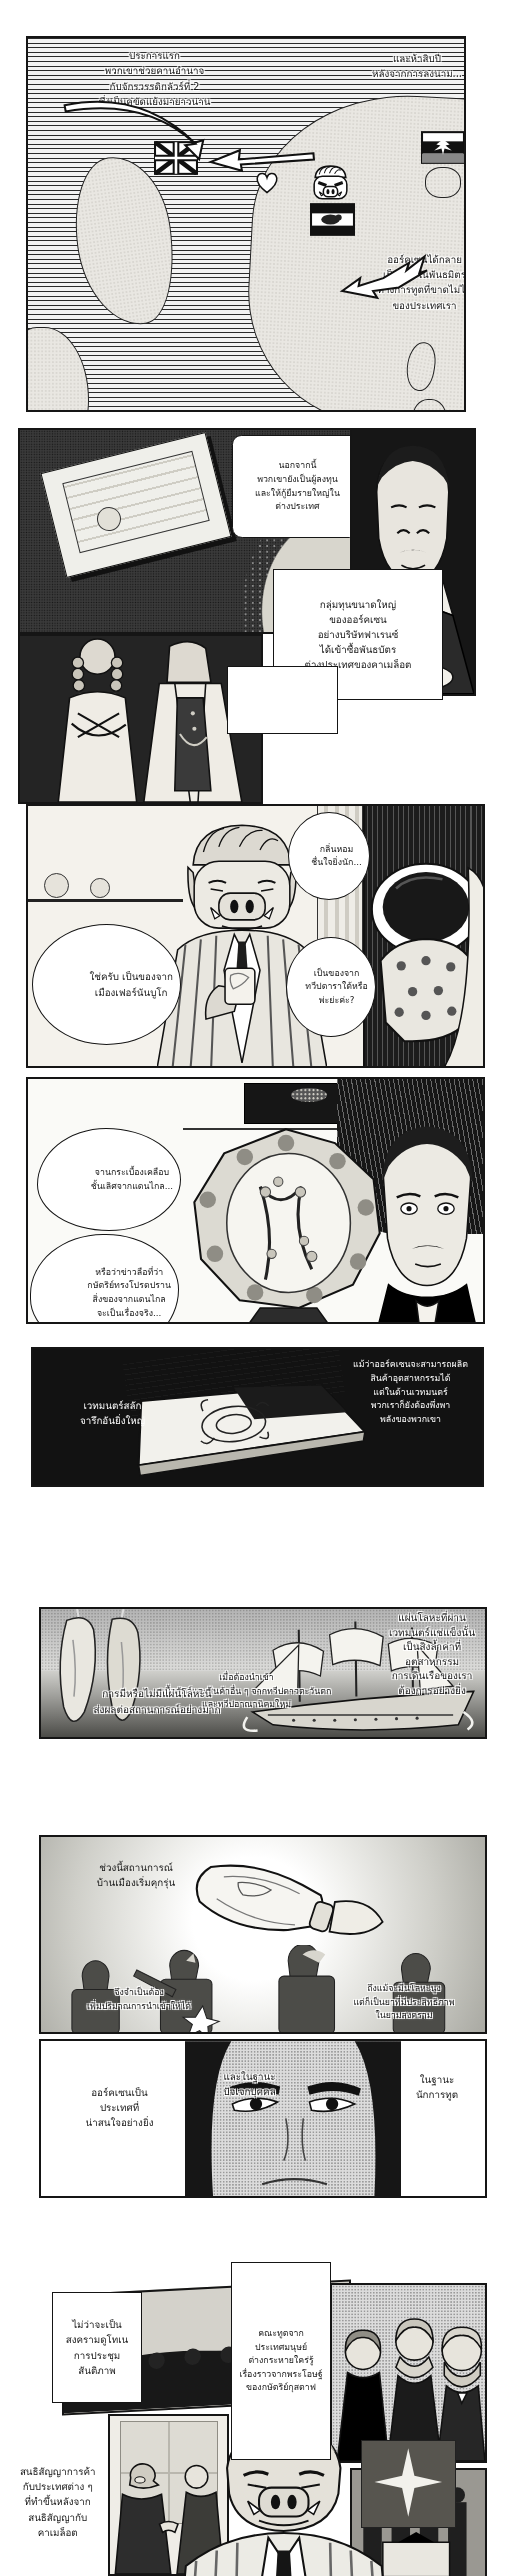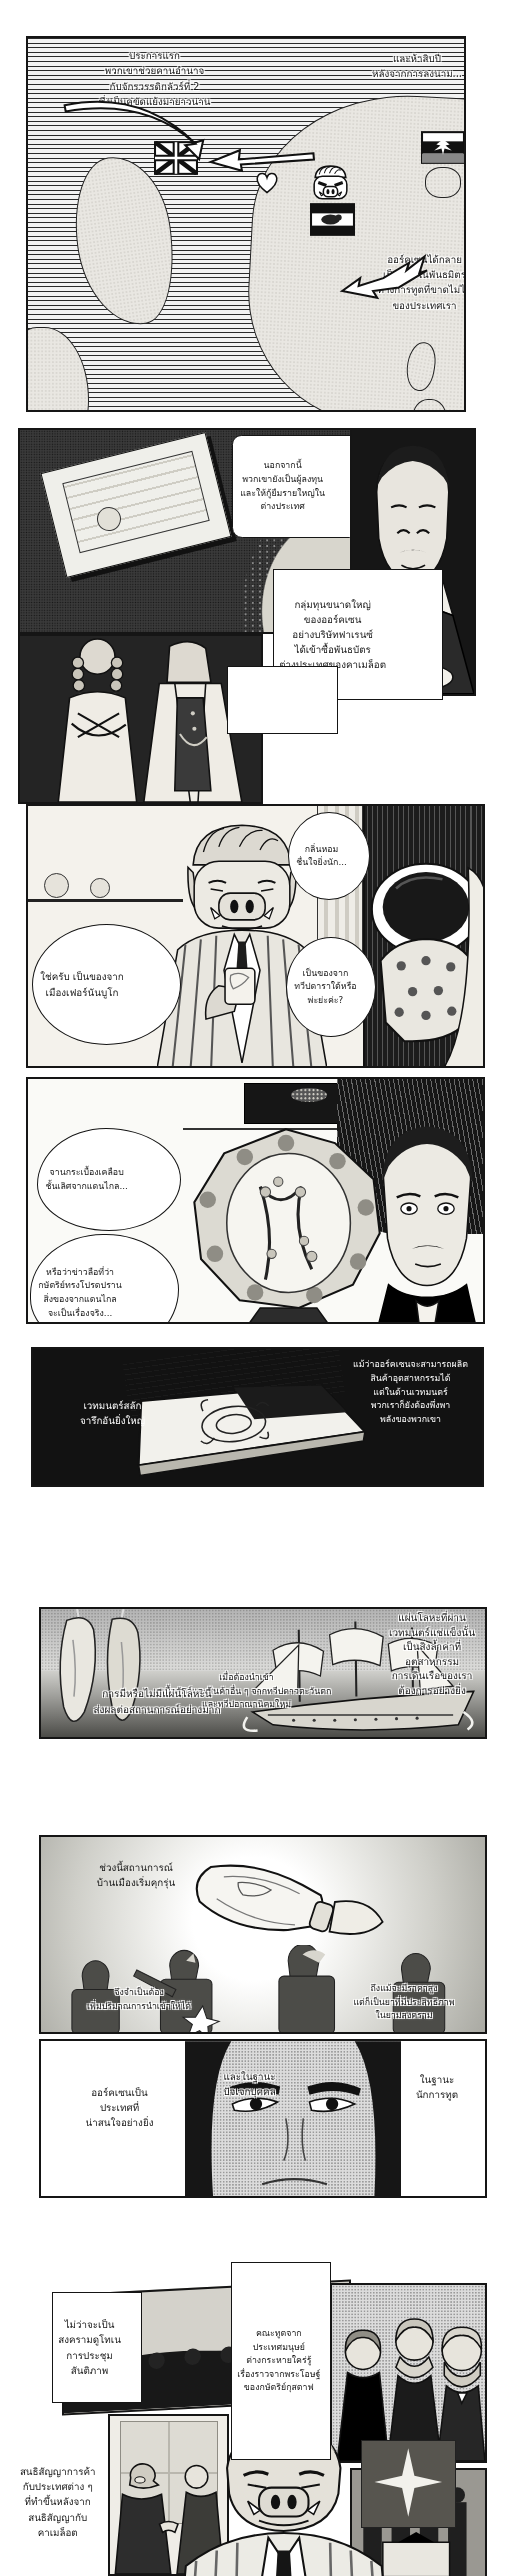--- a/index.html
+++ b/index.html
@@ -4,24 +4,24 @@
 <style>
   html,body{margin:0;padding:0;background:#ffffff;}
   #page{position:relative;width:515px;height:3663px;background:#ffffff;overflow:hidden;
         font-family:"DejaVu Sans", sans-serif;color:#151515;}
   .p{position:absolute;box-sizing:border-box;}
   .panel{border:2.1px solid #151515;background:#fff;overflow:hidden;}
   .txt{font-size:8.8px;line-height:1.55;text-align:center;white-space:pre-line;color:#151515;}
   .big{font-size:9.8px;}
   .wtxt{color:#fff;}
   .halo{text-shadow:-1px -1px 0 #fff,1px -1px 0 #fff,-1px 1px 0 #fff,1px 1px 0 #fff,0 0 3.1px #fff;}
-  .cap{background:#fff;border:1.3px solid #151515;display:flex;align-items:center;padding:4.1px 5.2px;}
+  .cap{background:#fff;border:1.3px solid #151515;display:flex;align-items:center;justify-content:center;padding:4.1px 5.2px;}
   .capn{background:#fff;display:flex;align-items:center;justify-content:center;padding:4.1px 5.2px;}
-  .bub{background:#fff;border:1.3px solid #151515;border-radius:50%;display:flex;align-items:center;justify-content:flex-start;padding:7.2px;}
-  .blob{background:#fff;border:1.3px solid #151515;display:flex;align-items:center;padding:7.2px;}
+  .bub{background:#fff;border:1.3px solid #151515;border-radius:50%;display:flex;align-items:center;justify-content:flex-end;padding:7.2px;}
+  .blob{background:#fff;border:1.3px solid #151515;display:flex;align-items:center;justify-content:center;padding:7.2px;}
   .sea{background:repeating-linear-gradient(180deg,#2a2a2a 0 1px,#f2f2f2 1px 4.6px);}
   .stipple{background-color:#e9e7e2;background-image:radial-gradient(#b9b6af 0.5px,transparent 0.7px);background-size:3.6px 3.6px;}
   .halftone{background-color:#dcdcdc;background-image:radial-gradient(#9a9a9a 0.6px,transparent 0.7px);background-size:3.1px 3.1px;}
   .darkht{background-color:#3a3a3a;background-image:radial-gradient(#161616 0.7px,transparent 0.9px);background-size:2.6px 2.6px;}
   .vlines{background:repeating-linear-gradient(90deg,#1c1c1c 0 1.5px,#555 1.5px 2.6px,#1c1c1c 2.6px 5.2px);}
   .speedh{background:repeating-linear-gradient(180deg,#222 0 0.8px,transparent 0.8px 5.2px);}
 </style>
 </head>
 <body>
 
@@ -375,21 +375,21 @@
       </g>
       <g fill="#d8d6ce">
           <path d="M282 30 L296 16 L300 34 Z M508 18 Q530 2 552 18 L540 34 Z"></path>
         </g>
       <path d="M300 140 l14 -22 l8 24 l24 6 l-22 10 l2 24 l-18 -16 l-22 10 l8 -22 l-18 -14 Z" fill="#fff" stroke="#222" stroke-width="2"></path>
     </svg>
     <div class="p txt big" style="left:28px;top:23px;width:134px;">ช่วงนี้สถานการณ์
 บ้านเมืองเริ่มคุกรุ่น</div>
     <div class="p txt halo" style="left:20.6px;top:149px;width:155px;">จึงจำเป็นต้อง
 เพิ่มปริมาณการนำเข้าให้ได้</div>
-    <div class="p txt halo" style="left:278px;top:145px;width:170px;">ถึงแม้จะมีราคาสูง
+    <div class="p txt halo" style="left:278px;top:145px;width:170px;">ถึงแม้จะมีนโลหะนูง
 แต่ก็เป็นยาที่มีประสิทธิภาพ
 ในยามสงคราม</div>
   </div>
 
   <div class="p panel" style="left:39px;top:2039px;width:448px;height:159px;background:#fff;">
     <div class="p halftone" style="left:144px;top:0;width:216px;height:159px;"></div>
     <svg class="p" style="left:144px;top:0;" width="216" height="159" viewBox="0 0 420 308">
       <path d="M0 0 L90 0 Q40 80 55 308 L0 308 Z" fill="#161616"></path>
       <path d="M420 0 L330 0 Q380 80 368 308 L420 308 Z" fill="#161616"></path>
       <path d="M80 92 Q130 68 185 88 L182 104 Q132 88 84 106 Z" fill="#111"></path>

